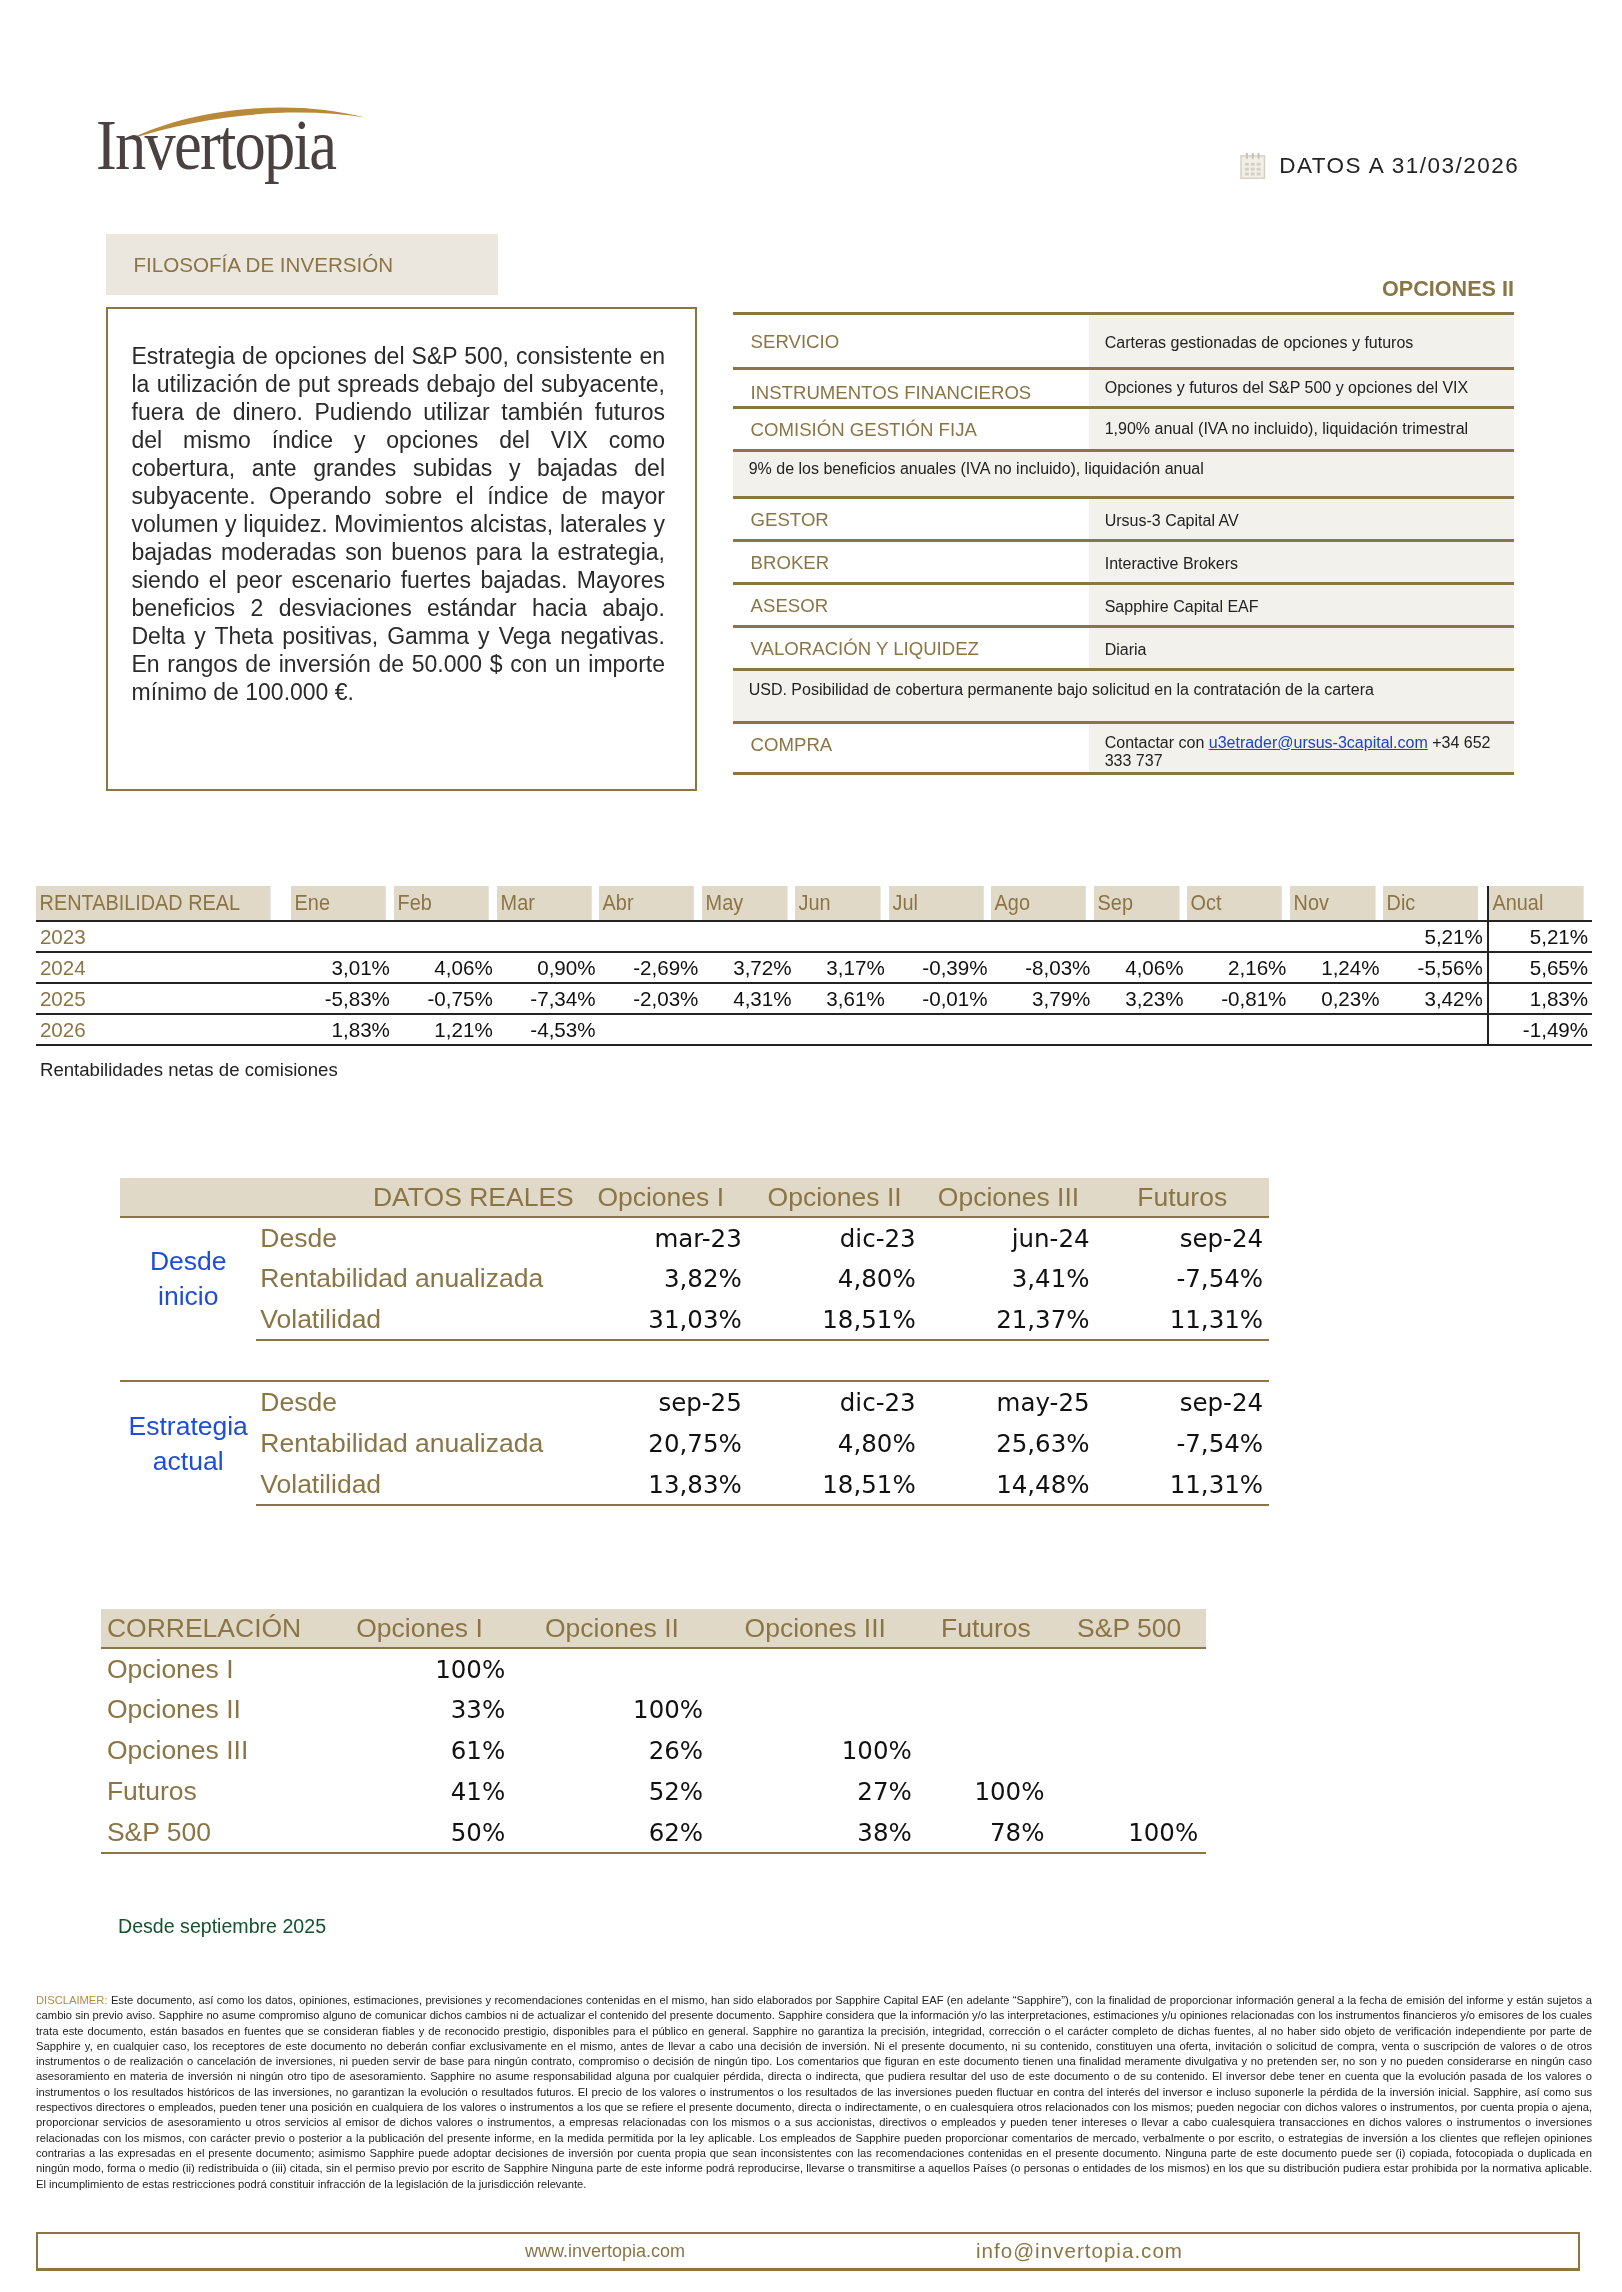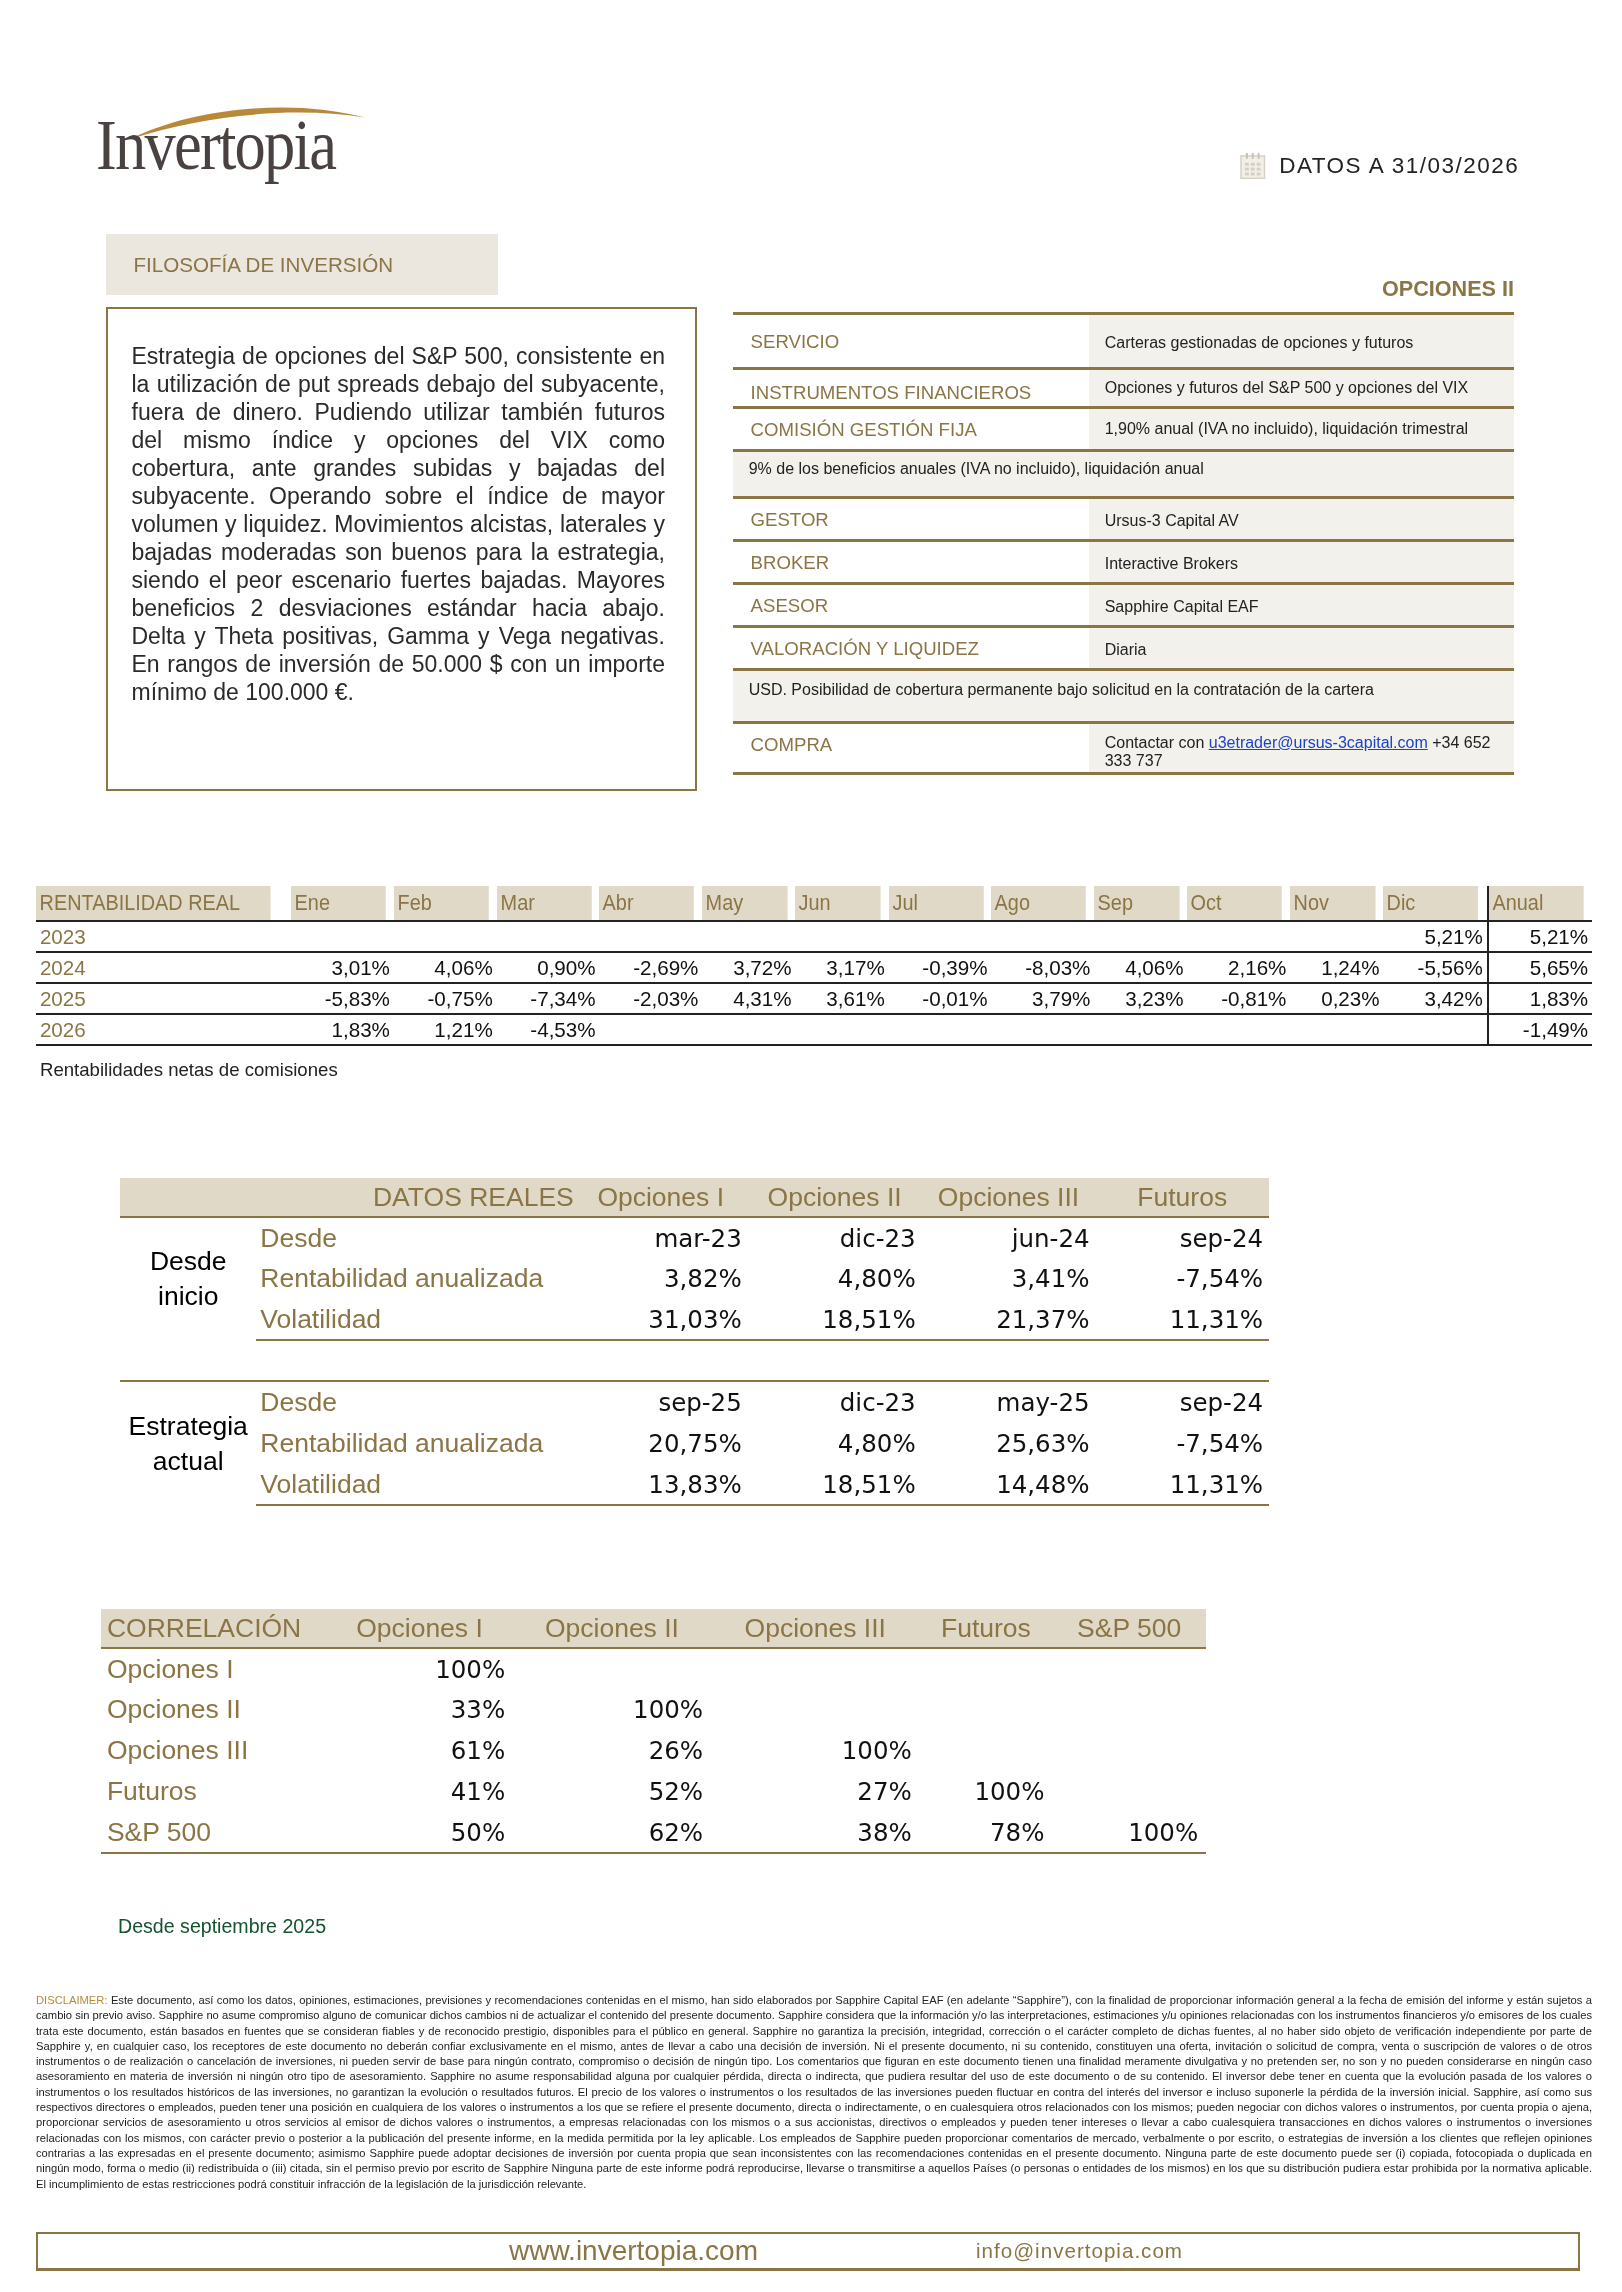--- a/index.html
+++ b/index.html
@@ -30,41 +30,41 @@
   .ret th { background: #e0d9c8; font-weight: normal; font-size: 21.6px; color: #8b7545; text-align: left; height: 35px; border-bottom: 2.9px solid #222; padding: 0 0 0 3.9px; transform: scaleX(0.92); transform-origin: left; }
   .ret td { font-size: 20.6px; height: 31px; border-bottom: 2px solid #222; text-align: right; padding: 0 3.9px; color: #111; }
   .ret td.year { text-align: left; color: #8b7545; }
   .ret .anual { border-left: 2px solid #222; }
   .ret-note { left: 40px; top: 1059px; font-size: 18.6px; color: #222; }
   
   .dr { left: 120px; top: 1178px; width: 1149px; border-collapse: collapse; }
   .dr th { background: #e0d9c8; font-weight: normal; font-size: 26.5px; color: #8b7545; height: 39px; border-bottom: 2.9px solid #8b7545; text-align: center; }
   .dr th.first { text-align: right; padding-left: 7.8px; margin-top: 19px; }
   .dr td { font-size: 26.5px; height: 41px; }
-  .dr td.grp { color: #000000; text-align: center; width: 137px; line-height: 35px; }
+  .dr td.grp { color: #1d4ed8; text-align: center; width: 137px; line-height: 35px; }
   .dr td.lbl { color: #8b7545; width: 323px; padding-left: 3.9px; }
   .dr td.num { text-align: right; font-family: "DejaVu Sans", sans-serif; font-size: 24.5px; color: #111; padding-right: 5.9px; width: 176px; margin-top: 44px; }
   .dr tr.last td { border-bottom: 2.9px solid #8b7545; }
   .dr tr.sep td { height: 41px; }
   .dr tr.sep2 td { border-top: 2.9px solid #8b7545; height: 0; padding: 0; }
   
   .corr { left: 101px; top: 1609px; width: 1105px; border-collapse: collapse; }
   .corr th { background: #e0d9c8; font-weight: normal; font-size: 26.5px; color: #8b7545; height: 39px; border-bottom: 2.9px solid #8b7545; text-align: center; }
   .corr th.first { text-align: left; padding-left: 5.9px; }
   .corr td { font-size: 26.5px; height: 41px; }
   .corr td.lbl { color: #8b7545; padding-left: 5.9px; width: 225px; }
   .corr td.num { text-align: right; font-family: "DejaVu Sans", sans-serif; font-size: 24.5px; color: #111; padding-right: 7.8px; }
   .corr tr.last td { border-bottom: 2.9px solid #8b7545; }
   .corr-note { left: 118px; top: 1867px; font-size: 19.6px; color: #14532d; margin-top: 48px; }
   
   .disc { left: 36px; top: 1993px; width: 1556px; font-size: 11.2px; line-height: 15.3px; text-align: justify; color: #222; }
   .disc-label { color: #b8893a; }
   
   .footer { left: 36px; top: 2232px; width: 1544px; height: 39px; border: 2.9px solid #8b7545; border-bottom-width: 3.9px; display: flex; align-items: center; }
-  .footer-web { position: absolute; left: 471px; font-size: 28px; color: #8b7545; }
+  .footer-web { position: absolute; left: 487px; font-size: 18px; color: #8b7545; }
   .footer-mail { position: absolute; left: 892px; font-size: 20.6px; color: #8b7545; letter-spacing: 1px; margin-left: 46px; }
 </style>
 </head>
 <body>
 
 <div class="abs logo">
   <svg class="logo-swoosh" width="245" height="49" viewBox="0 0 250 50">
     <path d="M5 42 C 70 10, 170 0, 245 20 C 170 8, 80 18, 5 42 Z" fill="#b8893a"></path>
   </svg>
   <div class="logo-text">Invertopia</div>

